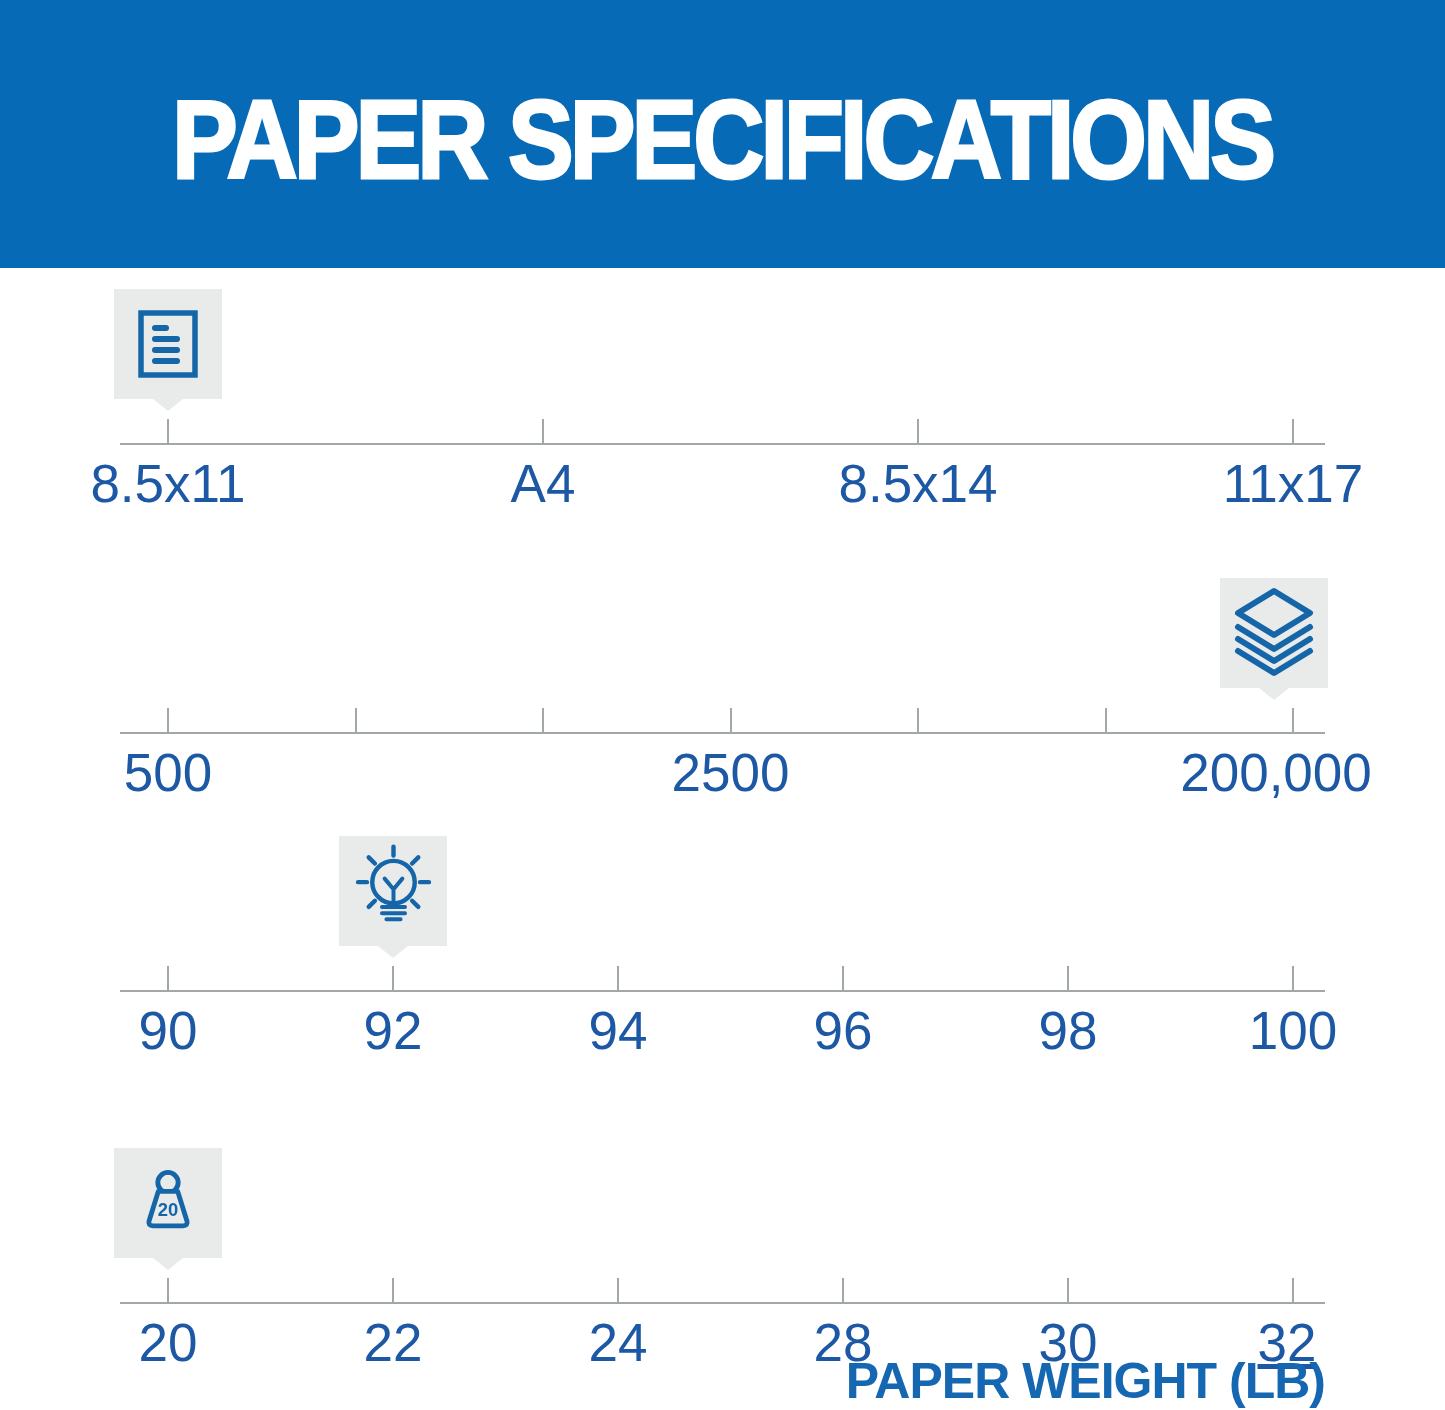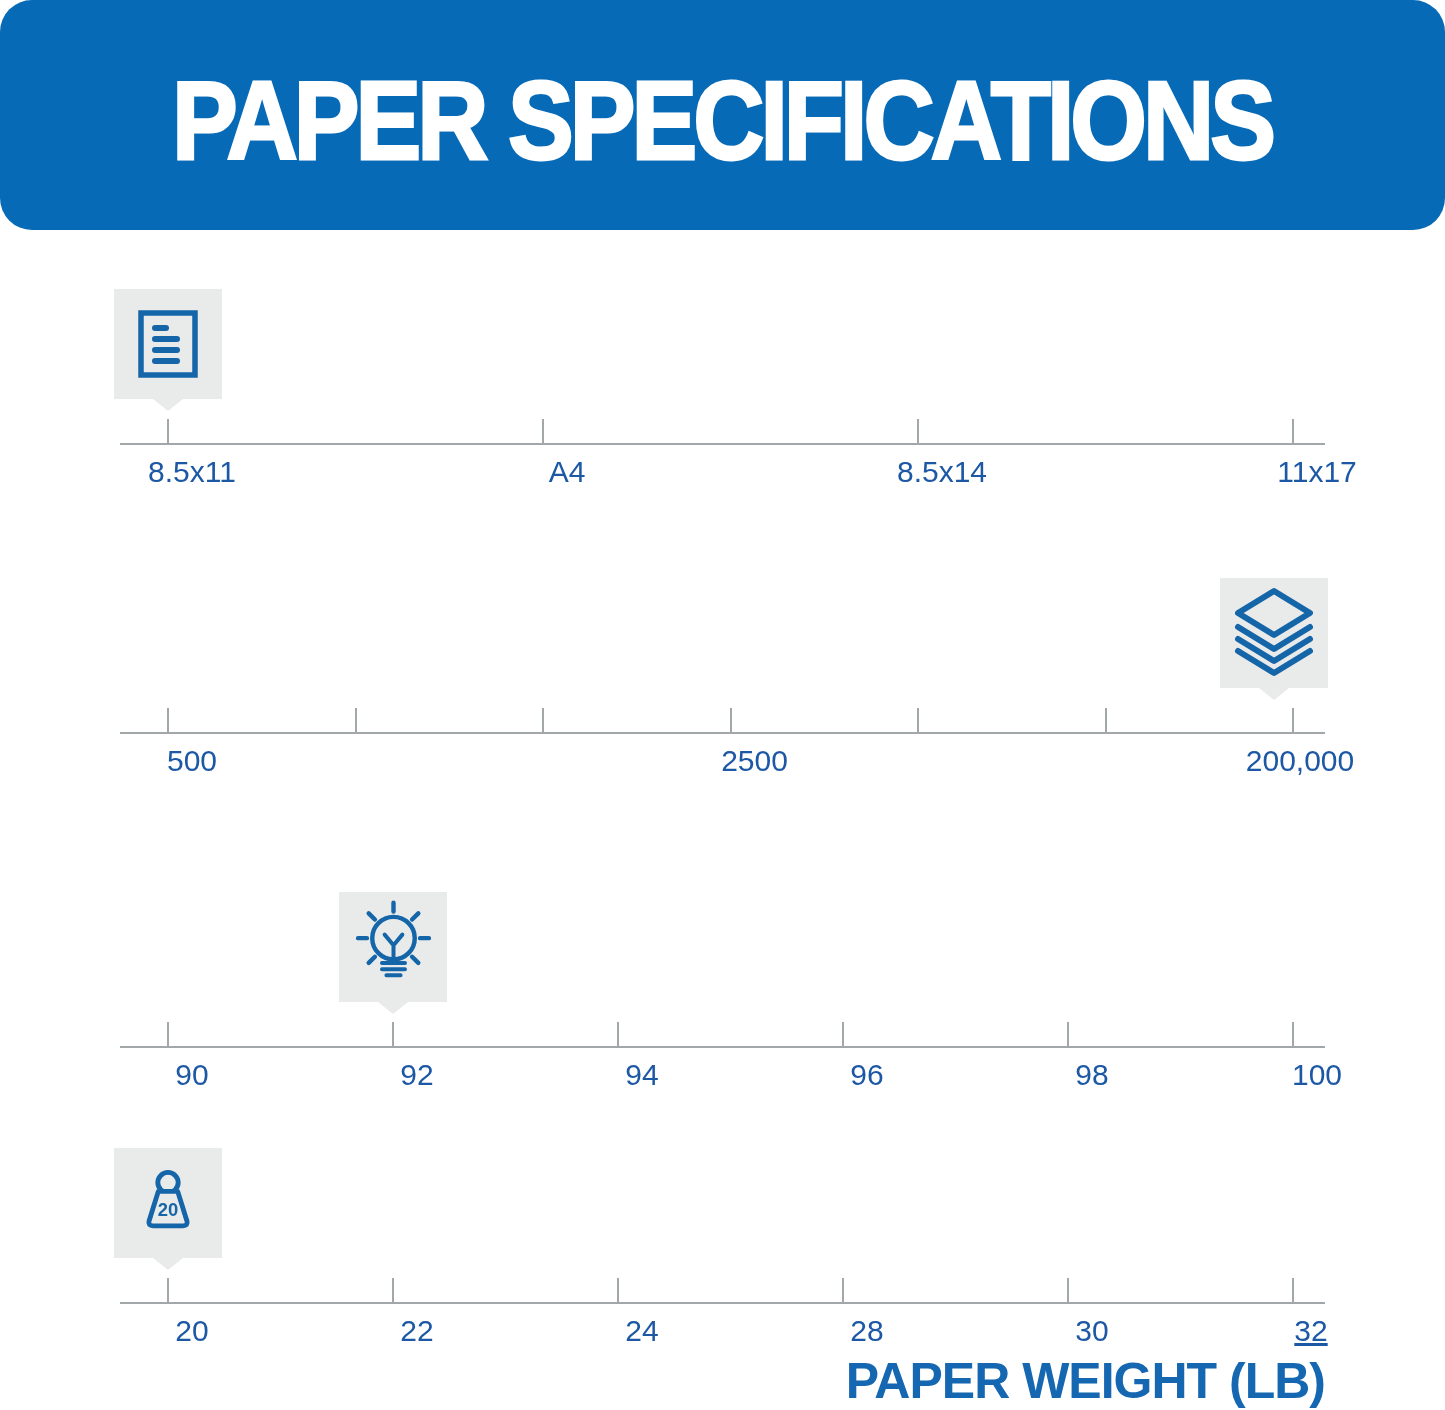--- a/index.html
+++ b/index.html
@@ -4,23 +4,23 @@
 <style>
   html,body{margin:0;padding:0;background:#fff;}
   .canvas{
     position:relative;width:1445px;height:1410px;overflow:hidden;
     background:var(--bg,#fff);
     font-family:"Liberation Sans",sans-serif;
     -webkit-font-smoothing:antialiased;
   }
   
   .banner{
-    position:absolute;left:0;top:0;width:1445px;height:230px;
+    position:absolute;left:0;top:0;width:1445px;height:268px;
     background:var(--banner-blue,#076ab7);
-    display:flex;align-items:center;justify-content:center;border-radius:32px;
+    display:flex;align-items:center;justify-content:center;
   }
   .banner h1{
     margin:0;padding-top:10px;
     color:var(--banner-text,#fff);
     font-size:112px;font-weight:bold;letter-spacing:-4.5px;
     transform:scaleX(.88);transform-origin:center;
     -webkit-text-stroke:3px var(--banner-text,#fff);
     white-space:nowrap;
   }
   
@@ -28,22 +28,22 @@
   .axis-line{
     position:absolute;left:120px;top:154px;width:1205px;height:2px;
     background:var(--axis-gray,#a2a7aa);
   }
   .tick{
     position:absolute;top:130px;width:2px;height:24px;
     background:var(--axis-gray,#a2a7aa);
   }
   .tick-label{
     position:absolute;top:166px;transform:translateX(-50%);
-    font-size:30px;font-weight:400;color:var(--label-blue,#1d58a5);
-    white-space:nowrap;line-height:1.1;margin-left:24px;
+    font-size:53px;font-weight:400;color:var(--label-blue,#1d58a5);
+    white-space:nowrap;line-height:1.1;
   }
   .scale-title{
     position:absolute;right:120px;top:210px;
     font-size:50px;font-weight:bold;letter-spacing:-1px;line-height:0.95;
     color:var(--title-blue,#1467b0);white-space:nowrap;
   }
   
   .marker{
     position:absolute;top:0;width:108px;height:110px;
     background:var(--marker-bg,#e9eaea);
@@ -110,21 +110,21 @@
         <div class="tick" style="left: 542px;"></div>
         <div class="tick" style="left: 729.5px;"></div>
         <div class="tick-label" style="left: 730.5px;">2500</div>
         <div class="tick" style="left: 917px;"></div>
         <div class="tick" style="left: 1104.5px;"></div>
         <div class="tick" style="left: 1292px;"></div>
         <div class="tick-label" style="left: 1276px;">200,000</div>
       </div>
   </section>
 
-  <section class="scale" style="top: 892px; text-align: center;">
+  <section class="scale" style="top: 836px; text-align: center;">
     <div class="marker" style="left: 339px;">
       <svg width="85" height="96" viewBox="0 0 96 108" aria-hidden="true">
         <circle cx="48" cy="44" r="24" fill="none" stroke="currentColor" stroke-width="5"></circle>
         <path d="M38 40 L48 52 L58 40 M48 52 L48 66" fill="none" stroke="currentColor" stroke-width="4.5" stroke-linecap="round" stroke-linejoin="round"></path>
         <path d="M35 72 H61 M35 79 H61 M40 86 H56" fill="none" stroke="currentColor" stroke-width="4.5" stroke-linecap="round"></path>
         <path d="M48 14 L48 4 M69 23 L76 16 M27 23 L20 16 M78 44 L88 44 M18 44 L8 44 M69 65 L76 72 M27 65 L20 72" fill="none" stroke="currentColor" stroke-width="5" stroke-linecap="round"></path>
       </svg>
     </div>
     <div class="axis-line"></div>
     <div class="ticks">

